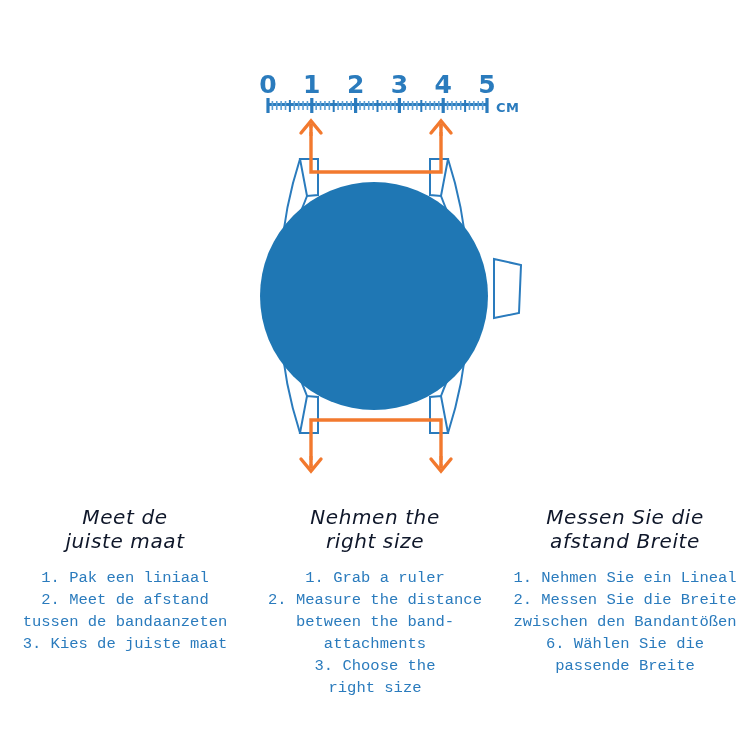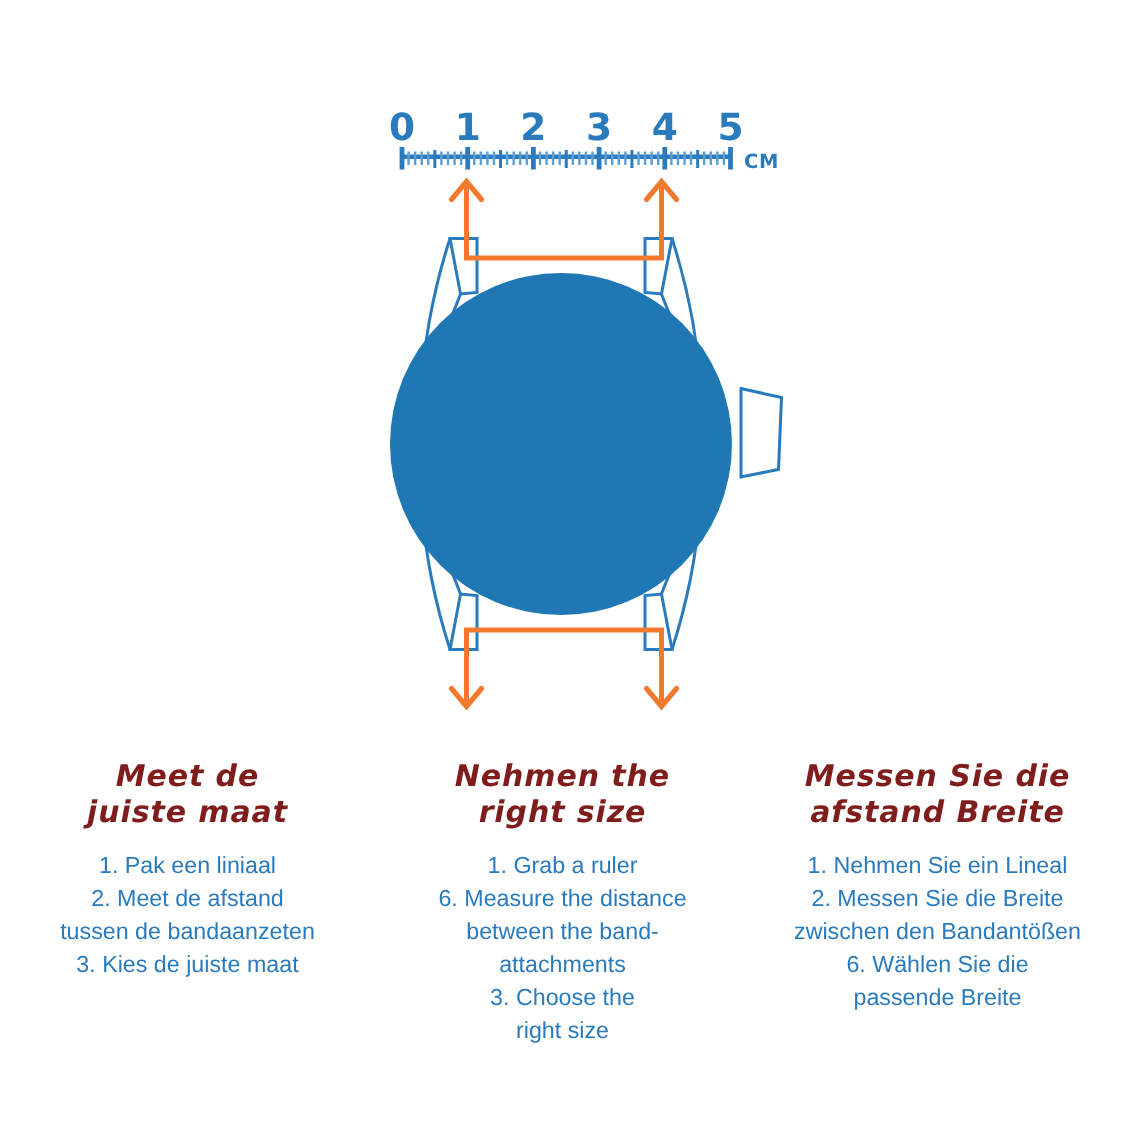--- a/index.html
+++ b/index.html
@@ -57,33 +57,33 @@
     align-items: flex-start;
     justify-content: center;
   }
   .col {
     width: 250px;
     text-align: center;
     padding: 0 4px;
     box-sizing: border-box;
   }
   .col-heading {
-    color: #7f1d1d;
+    color: #0f172a;
     font-family: "DejaVu Sans", "Liberation Sans", sans-serif;
     font-style: italic;
-    font-weight: 700;
+    font-weight: 400;
     font-size: 20px;
     line-height: 1.22;
     letter-spacing: 0.6px;
     margin: 0 0 13px 0;
     white-space: pre-line;
   }
   .col-steps {
     color: #2a7bbd;
-    font-family: Liberation Sans, sans-serif;
+    font-family: Liberation Mono, monospace;
     font-size: 15.5px;
     line-height: 1.42;
     margin: 4px;
     white-space: pre-line;
   }
 </style>
 </head>
 <body>
 
 <div id="stage">
@@ -219,21 +219,21 @@
       <p class="col-steps">1. Pak een liniaal
 2. Meet de afstand
 tussen de bandaanzeten
 3. Kies de juiste maat</p>
     </div>
 
     <div class="col">
       <p class="col-heading">Nehmen the
 right size</p>
       <p class="col-steps">1. Grab a ruler
-6. Measure the distance
+2. Measure the distance
 between the band-
 attachments
 3. Choose the
 right size</p>
     </div>
 
     <div class="col">
       <p class="col-heading">Messen Sie die
 afstand Breite</p>
       <p class="col-steps">1. Nehmen Sie ein Lineal

